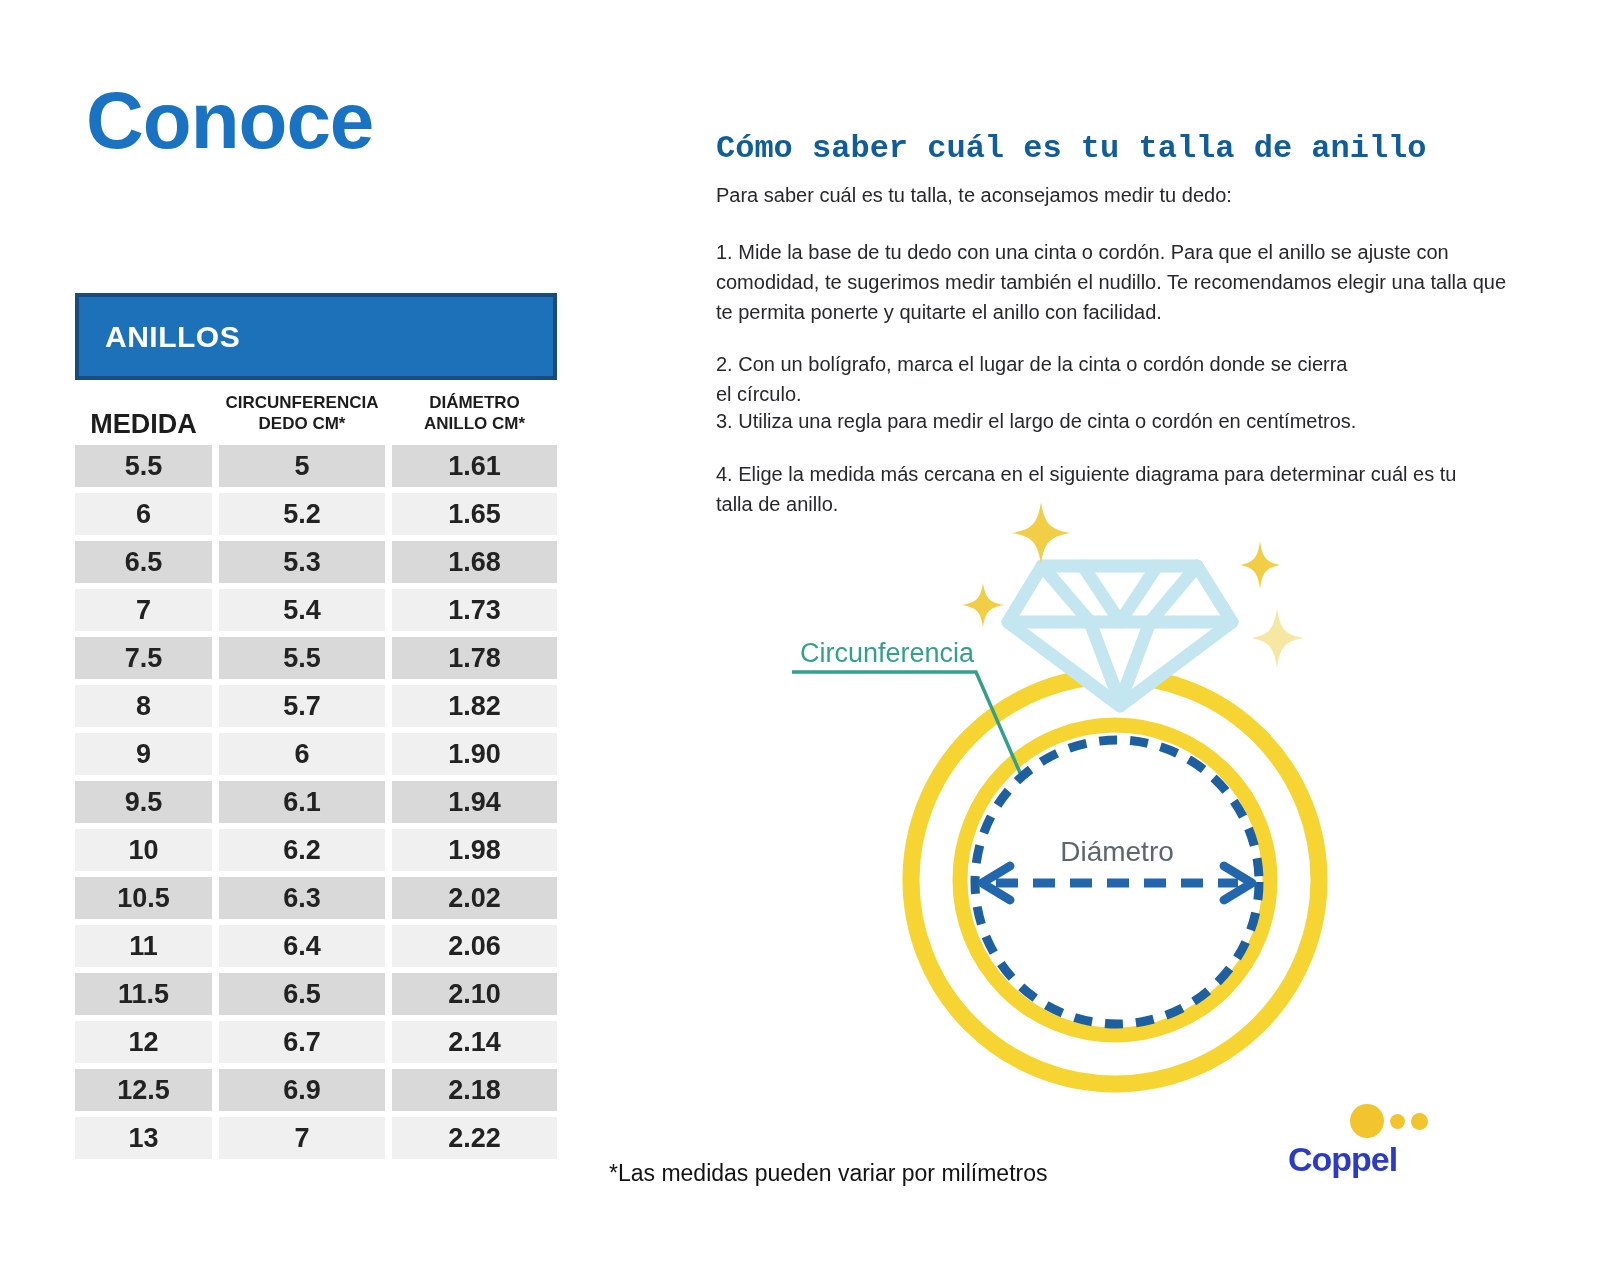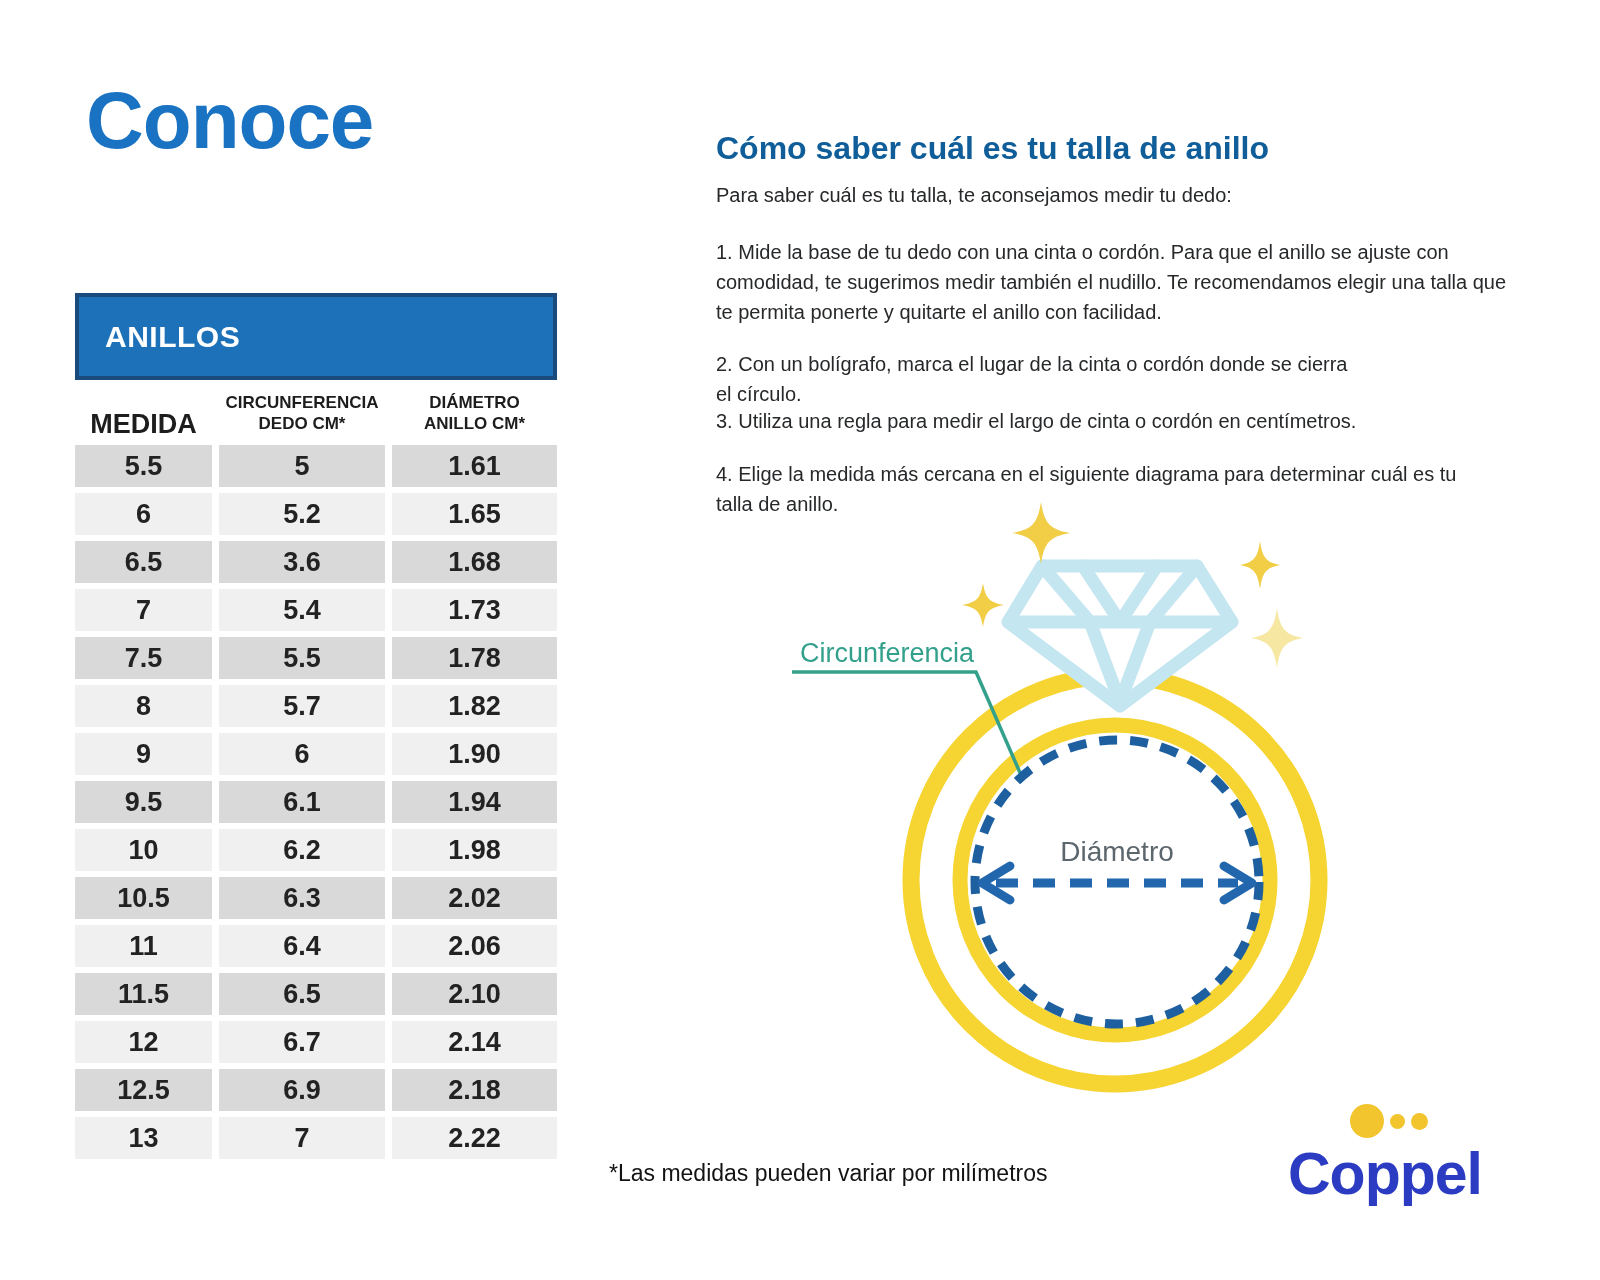--- a/index.html
+++ b/index.html
@@ -66,21 +66,21 @@
   .spark-pale { fill: var(--sparkle-pale, #f6e8a3); }
 
   
   .footnote { left: 605px; top: 1156px; font-size: 23px; color: #131313; margin: 4px; }
   .logo { left: 1288px; top: 1104px; }
   .logo-dots { display: flex; align-items: center; margin-left: 62px; height: 34px; }
   .dot { border-radius: 50%; background: var(--logo-yellow, #f2c52e); }
   .dot-1 { width: 34px; height: 34px; }
   .dot-2 { width: 15px; height: 15px; margin-left: 6px; }
   .dot-3 { width: 17px; height: 17px; margin-left: 6px; }
-  .logo-text { font-size: 59px; font-weight: 700; color: var(--logo-blue, #2b3cc3); margin-top: 2px; letter-spacing: -1px; }
+  .logo-text { font-size: 34px; font-weight: 700; color: var(--logo-blue, #2b3cc3); margin-top: 2px; letter-spacing: -1px; }
 </style>
 </head>
 <body>
 
 <div class="abs page-title">
   <div class="title-l1">Conoce</div>
 </div>
 
 <section class="abs size-table">
   <div class="tbl-banner">
@@ -105,21 +105,21 @@
         <div class="td">5</div>
         <div class="td">1.61</div>
       </div>
       <div class="tbl-row even">
         <div class="td">6</div>
         <div class="td">5.2</div>
         <div class="td">1.65</div>
       </div>
       <div class="tbl-row odd">
         <div class="td">6.5</div>
-        <div class="td">3.6</div>
+        <div class="td">5.3</div>
         <div class="td">1.68</div>
       </div>
       <div class="tbl-row even">
         <div class="td">7</div>
         <div class="td">5.4</div>
         <div class="td">1.73</div>
       </div>
       <div class="tbl-row odd">
         <div class="td">7.5</div>
         <div class="td">5.5</div>
@@ -171,21 +171,21 @@
         <div class="td">2.18</div>
       </div>
       <div class="tbl-row even">
         <div class="td">13</div>
         <div class="td">7</div>
         <div class="td">2.22</div>
       </div>
     </div>
 </section>
 
-<h2 class="abs rt-heading" style="margin:0;">Cómo saber cuál es tu talla de anillo</h2>
+<h2 class="abs rt-heading" style="margin:0;font-family:Liberation Mono, monospace;">Cómo saber cuál es tu talla de anillo</h2>
 <p class="abs rt-intro">Para saber cuál es tu talla, te aconsejamos medir tu dedo:</p>
 <p class="step step-1">1. Mide la base de tu dedo con una cinta o cordón. Para que el anillo se ajuste con comodidad, te sugerimos medir también el nudillo. Te recomendamos elegir una talla que te permita ponerte y quitarte el anillo con facilidad.</p>
 <p class="step step-2">2. Con un bolígrafo, marca el lugar de la cinta o cordón donde se cierra el círculo.</p>
 <p class="step step-3">3. Utiliza una regla para medir el largo de cinta o cordón en centímetros.</p>
 <p class="step step-4">4. Elige la medida más cercana en el siguiente diagrama para determinar cuál es tu talla de anillo.</p>
 
 <svg class="abs diagram" width="640" height="620" viewBox="0 0 640 620" xmlns="http://www.w3.org/2000/svg">
 
   <circle class="ring-c" cx="335" cy="390" r="204" stroke-width="17"></circle>
   <circle class="ring-c" cx="335" cy="390" r="155" stroke-width="15"></circle>

